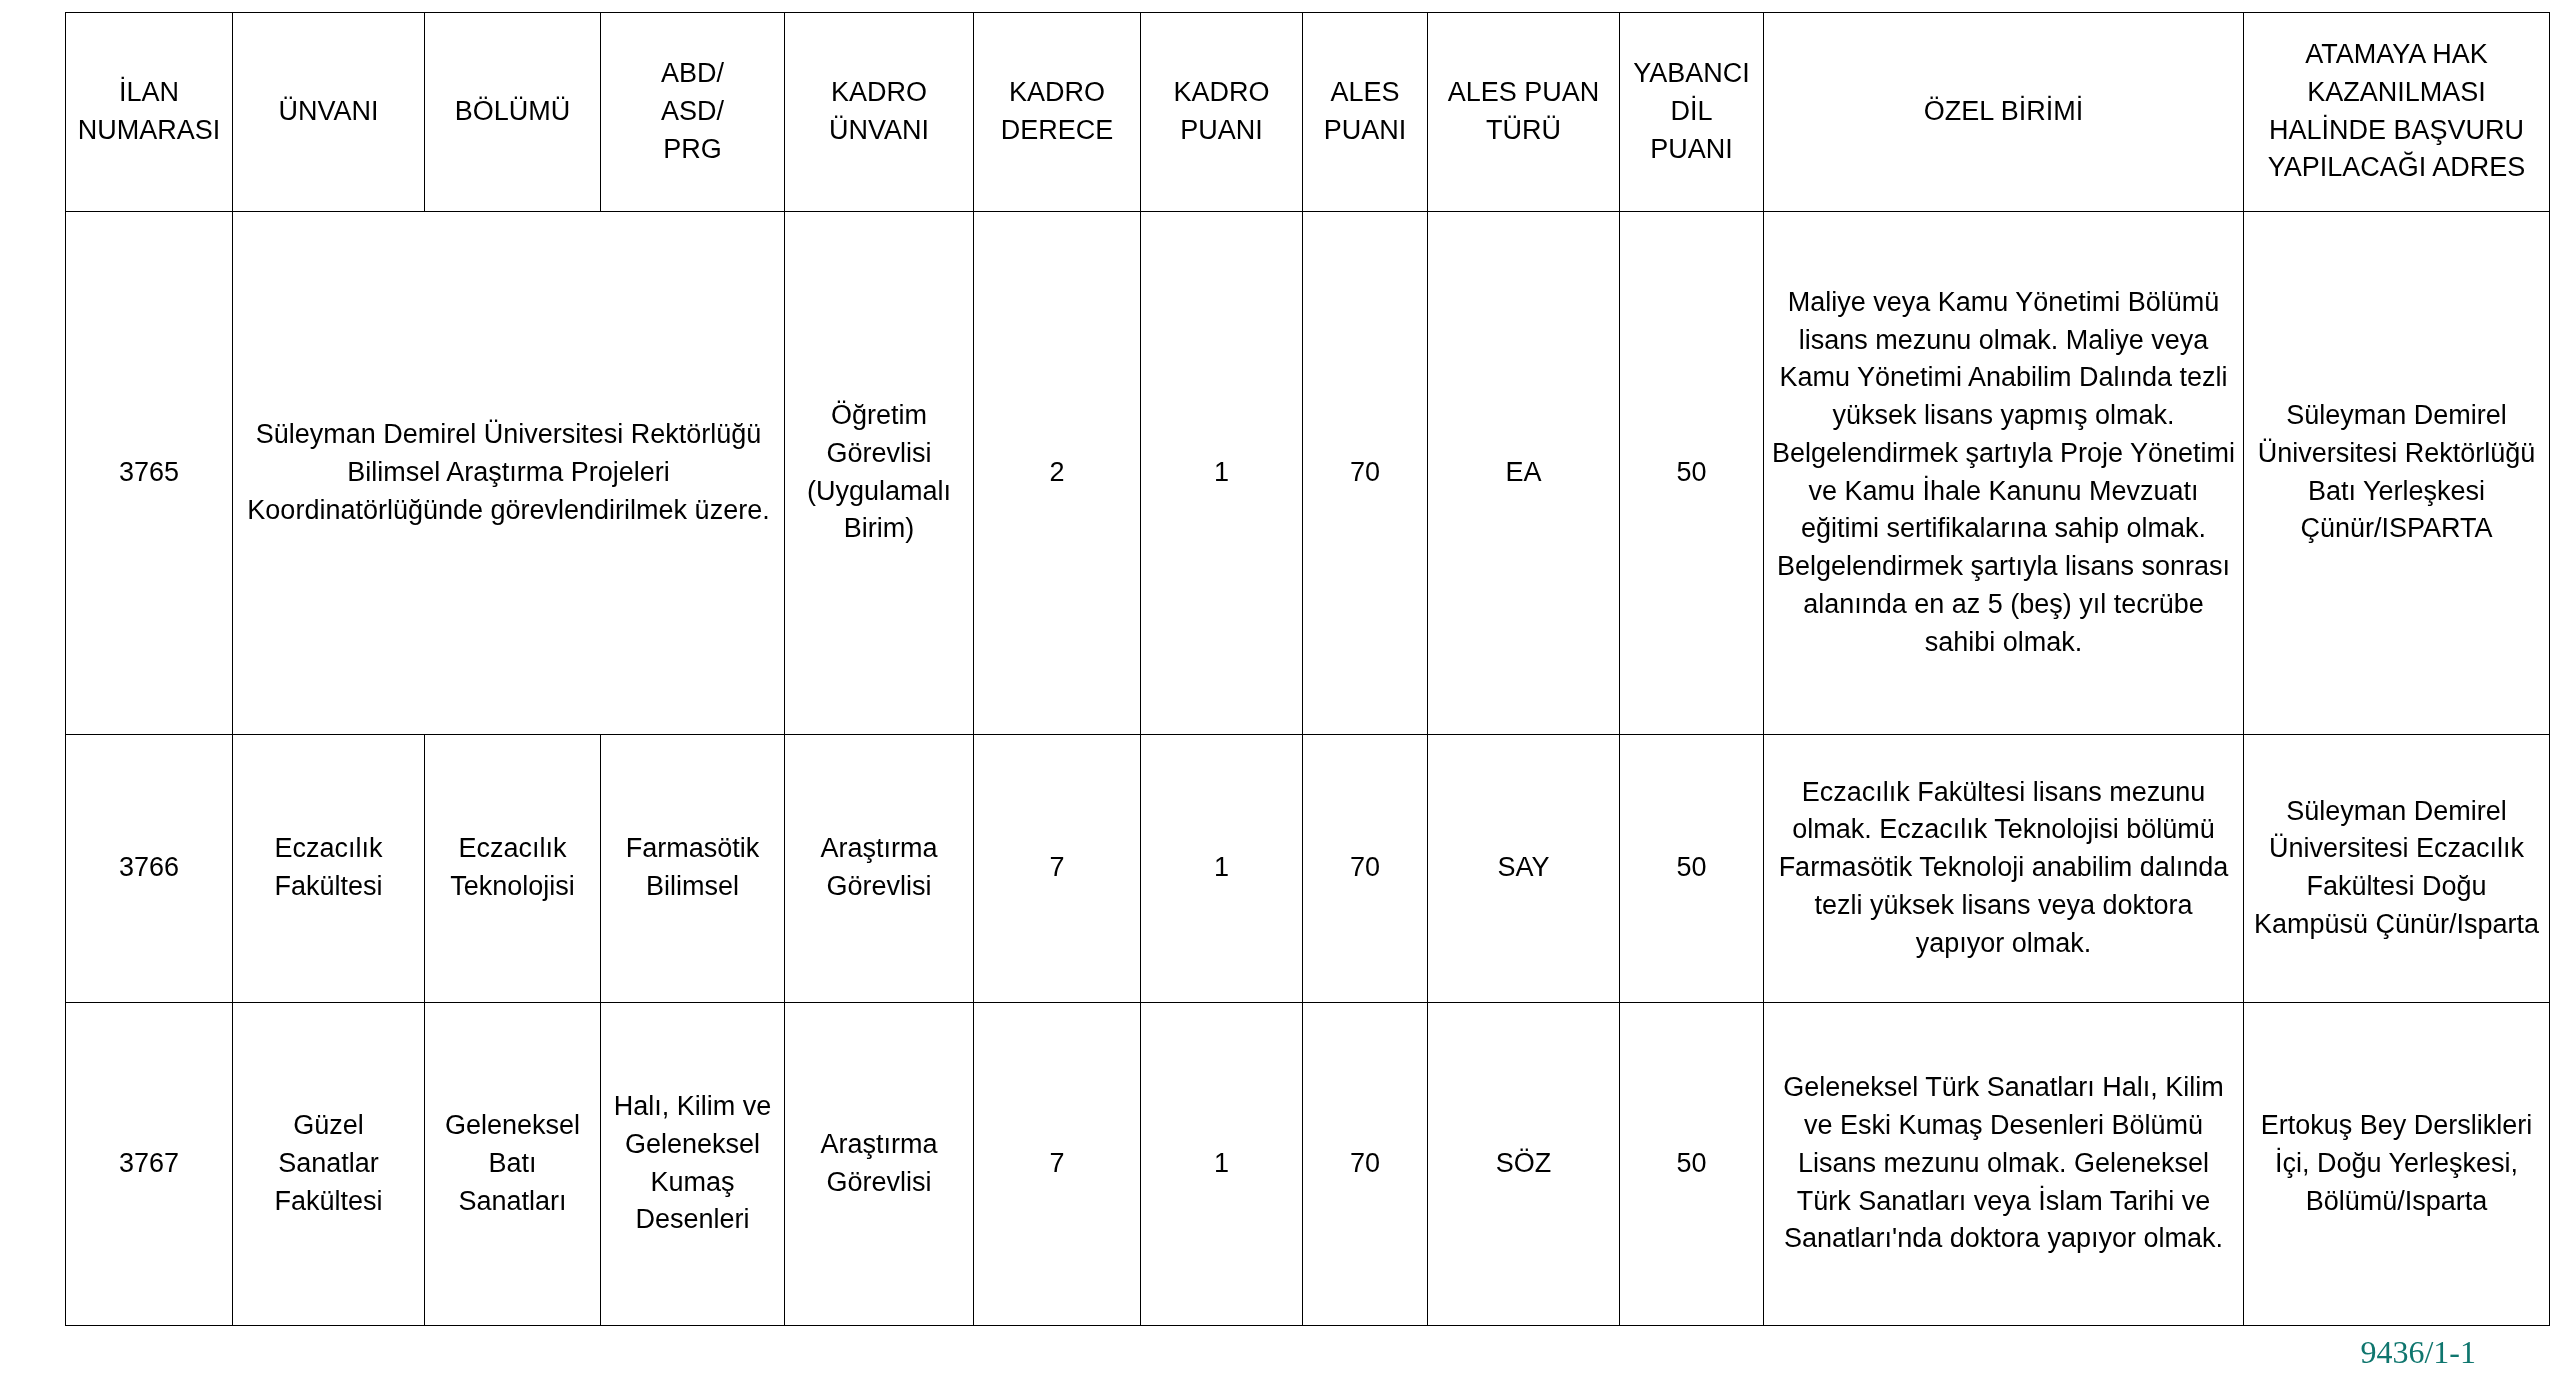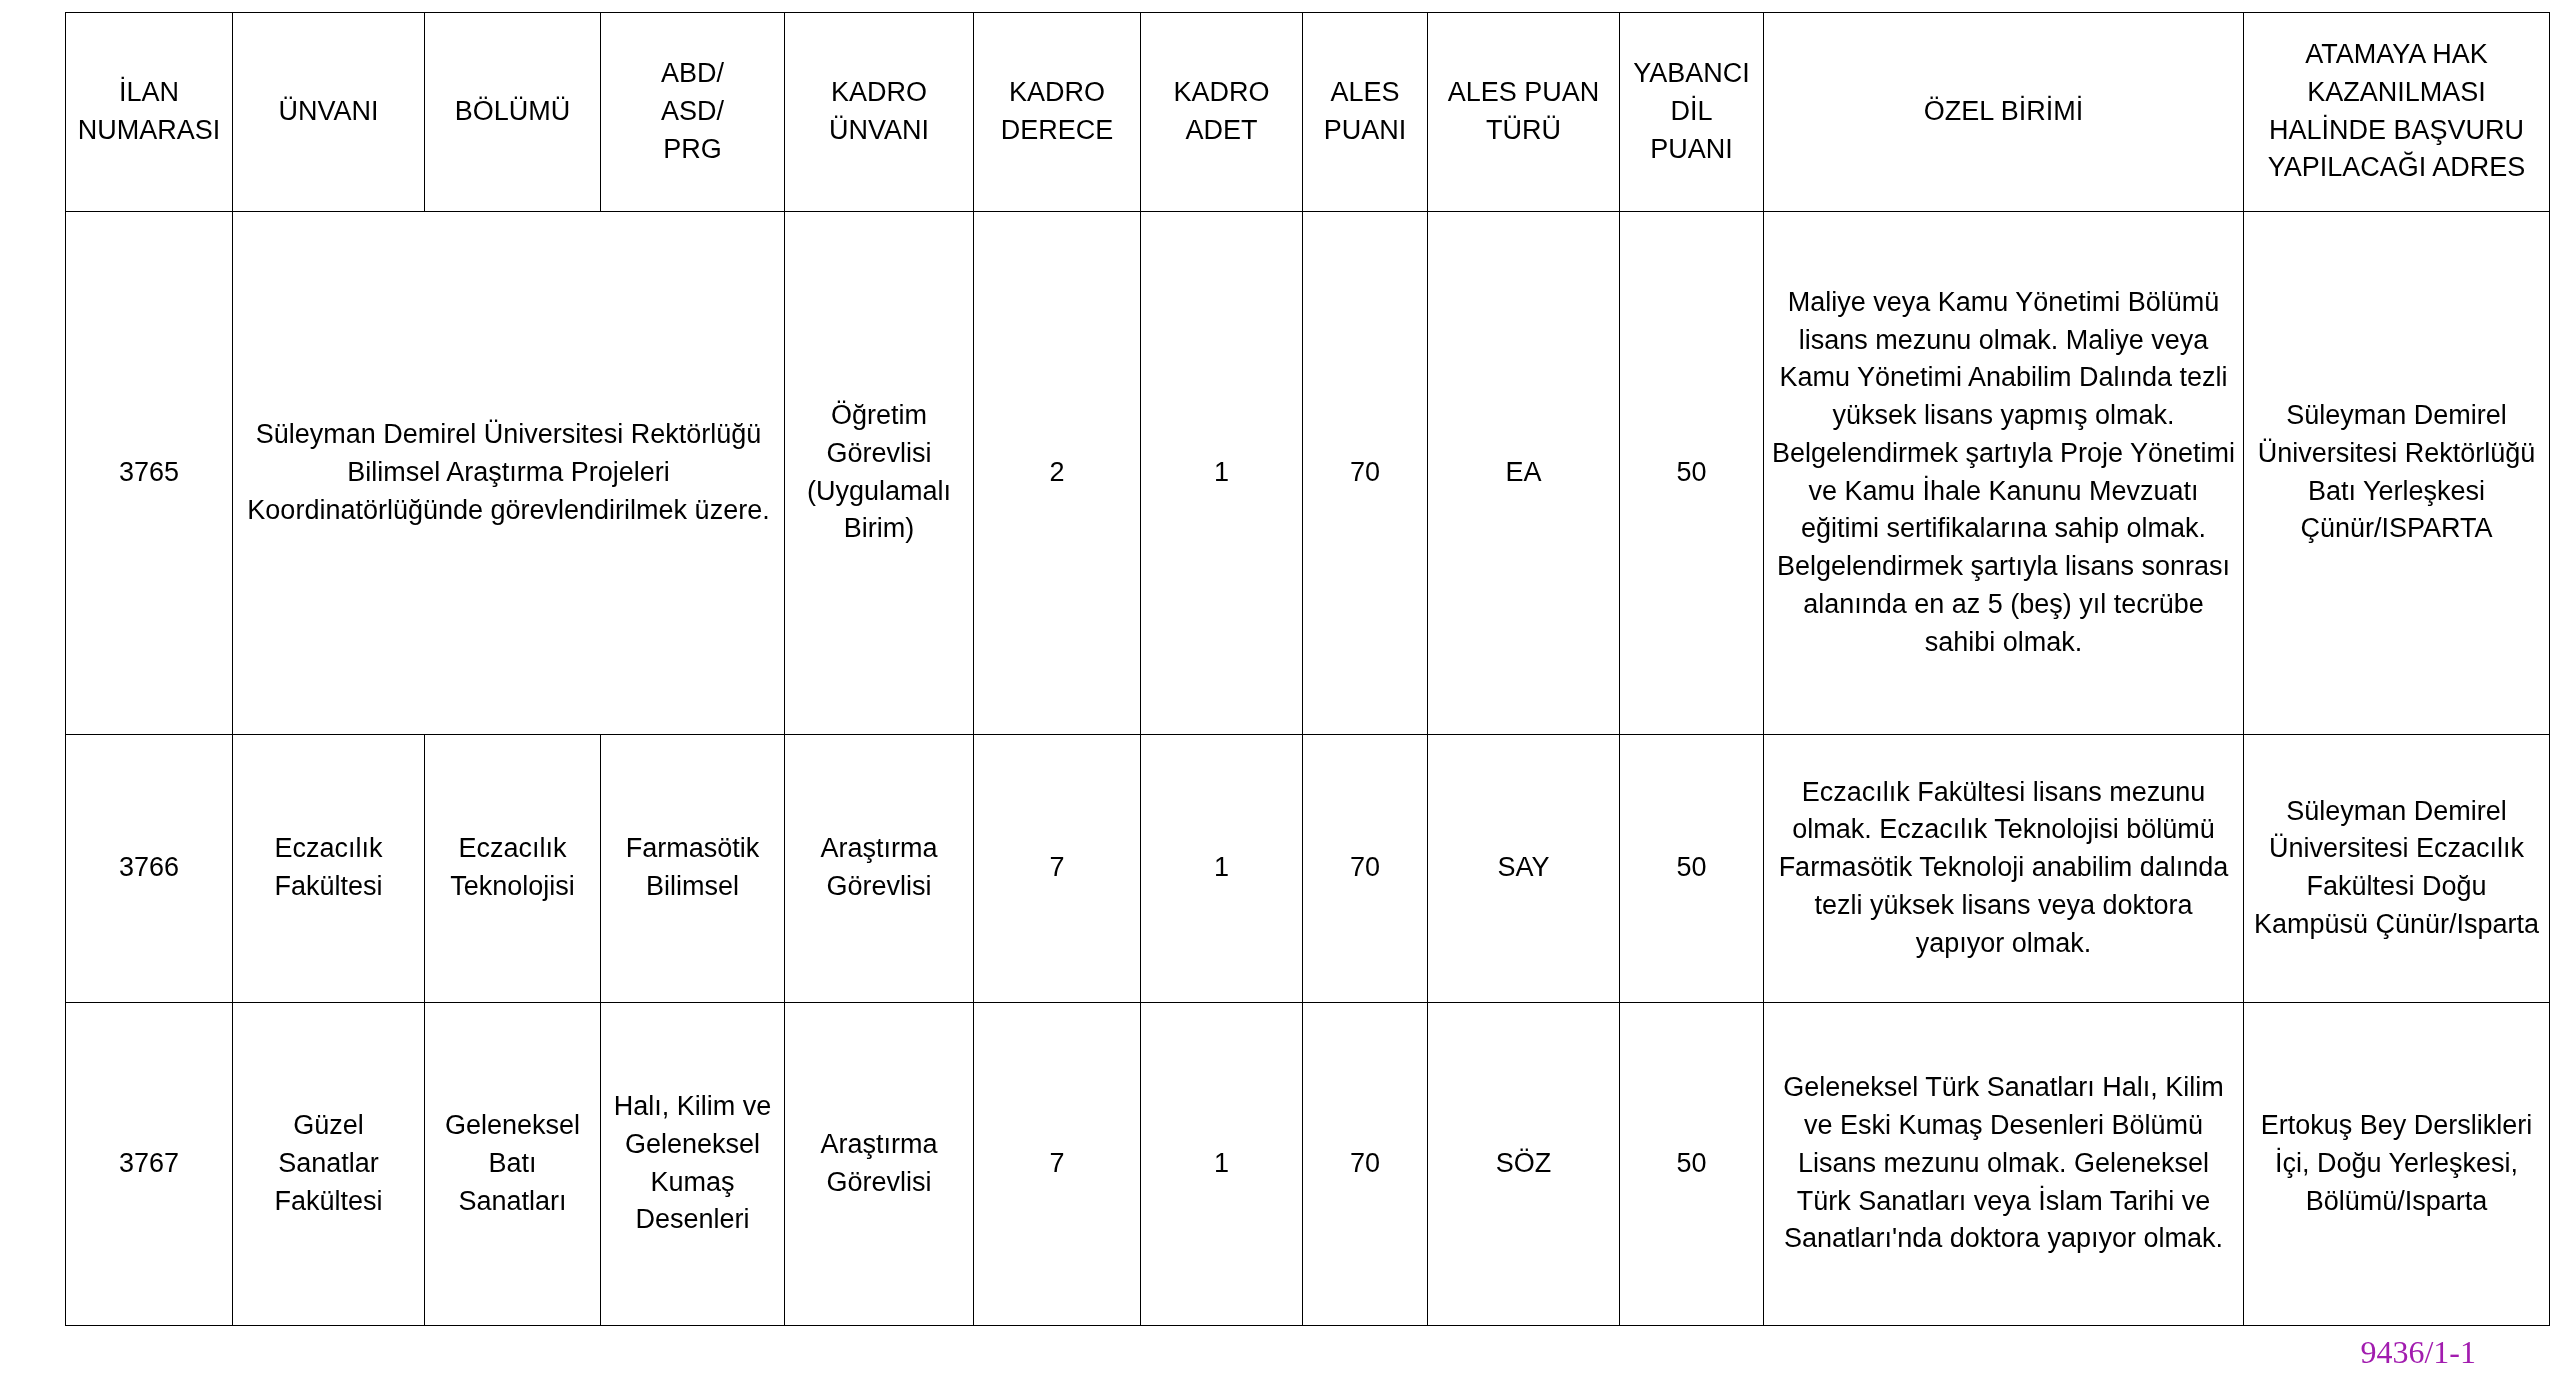--- a/index.html
+++ b/index.html
@@ -47,21 +47,21 @@
   tr.row-header { height: 199px; }
   tr.row-1 { height: 523px; }
   tr.row-2 { height: 268px; }
   tr.row-3 { height: 323px; }
   .doc-number {
     position: absolute;
     top: 1334px;
     right: 100px;
     font-family: "Liberation Serif", serif;
     font-size: 32px;
-    color: #a21caf;
+    color: #0f766e;
   }
 </style>
 </head>
 <body>
 
 <div class="page">
 
   <table class="jobs">
     <colgroup>
       <col style="width:167px">
@@ -80,21 +80,21 @@
     <thead>
       <tr class="row-header">
         <th>İLAN NUMARASI</th>
         <th>ÜNVANI</th>
         <th>BÖLÜMÜ</th>
         <th>ABD/
 ASD/
 PRG</th>
         <th>KADRO ÜNVANI</th>
         <th>KADRO DERECE</th>
-        <th>KADRO ADET</th>
+        <th>KADRO PUANI</th>
         <th>ALES PUANI</th>
         <th>ALES PUAN TÜRÜ</th>
         <th>YABANCI DİL PUANI</th>
         <th>ÖZEL BİRİMİ</th>
         <th>ATAMAYA HAK KAZANILMASI HALİNDE BAŞVURU YAPILACAĞI ADRES</th>
       </tr>
     </thead>
     <tbody>
       <tr class="row-1">
         <td>3765</td>

